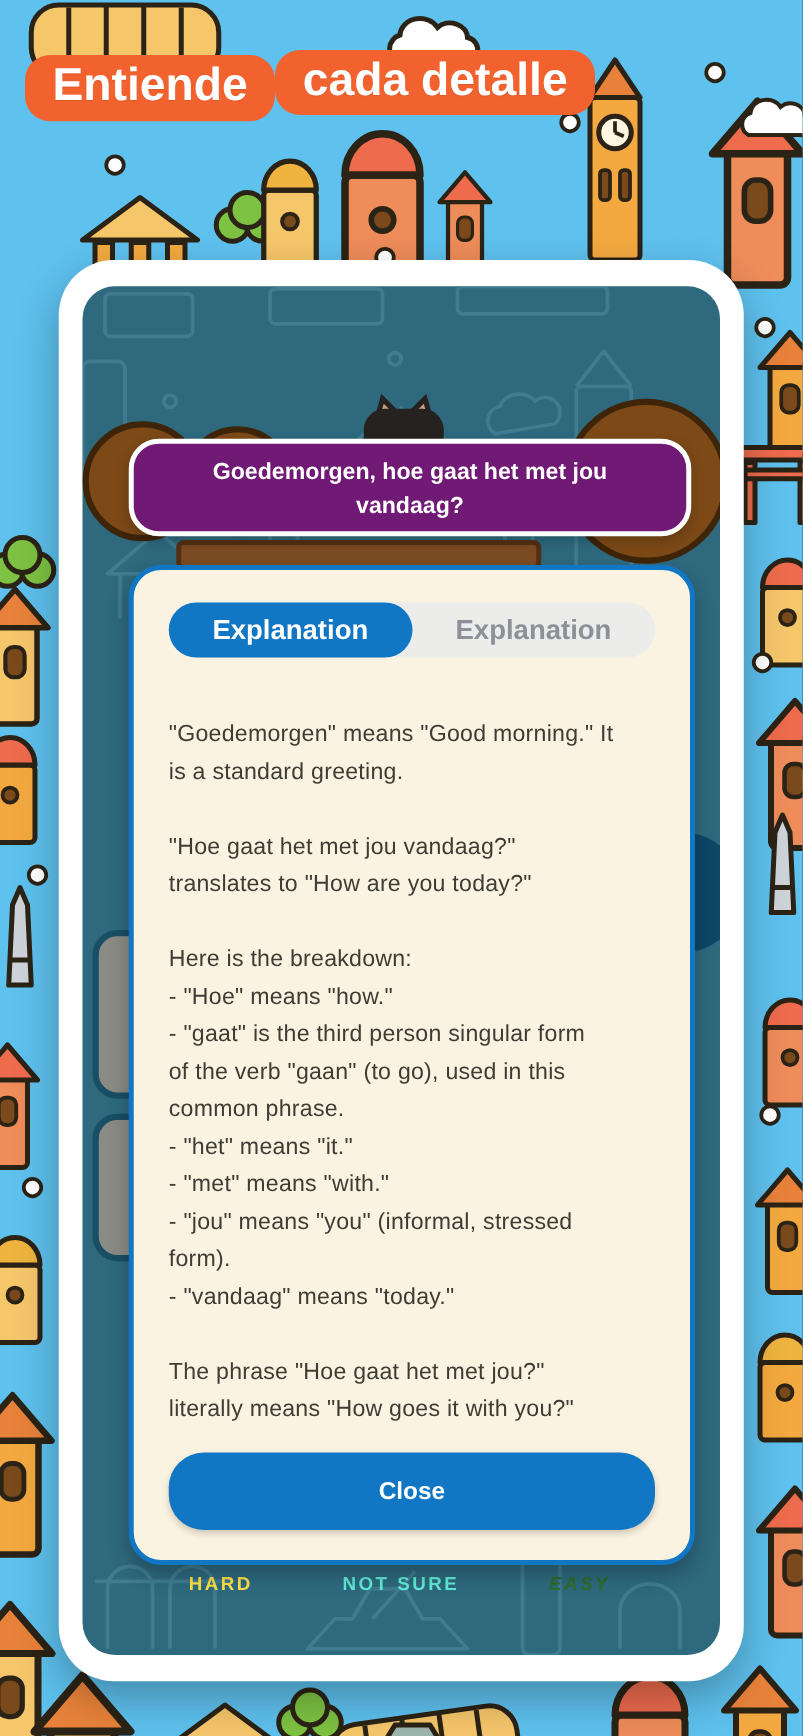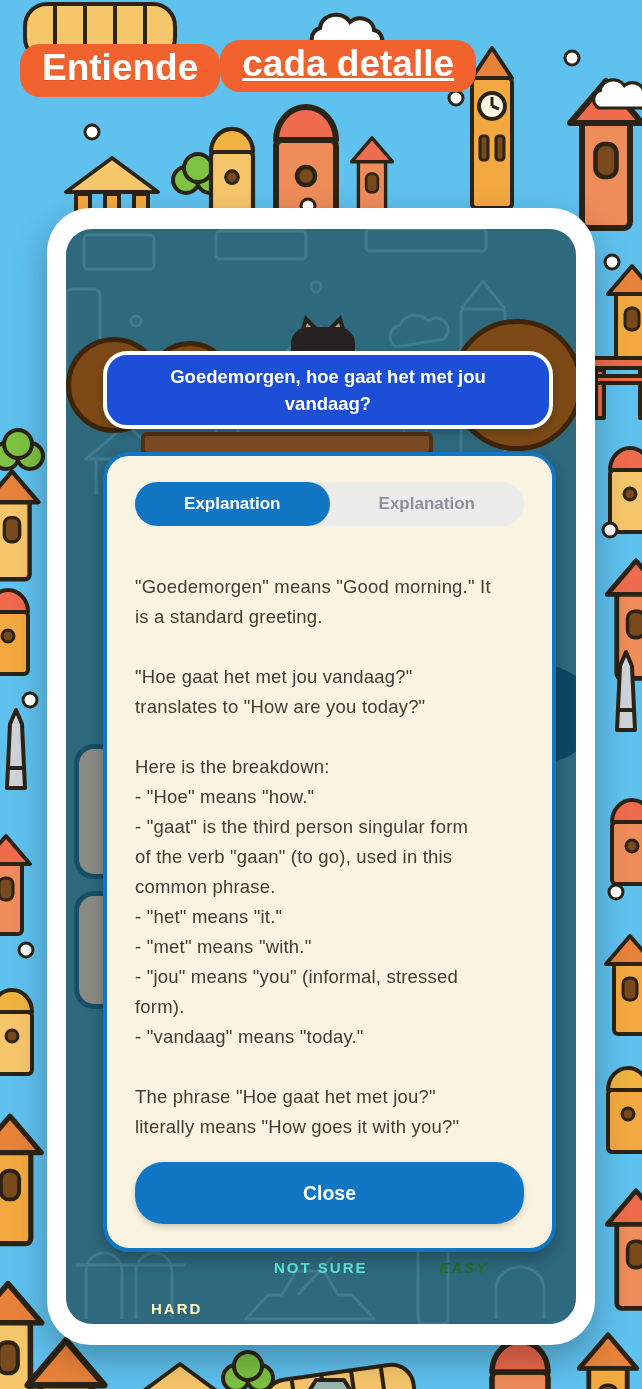--- a/index.html
+++ b/index.html
@@ -18,21 +18,21 @@
     position:absolute;left:0;top:44px;width:100%;
     display:flex;align-items:center;
     z-index:3;pointer-events:none;padding-left:20px;
   }
   .title-line{
     background:#f2622e;color:#fff;
     font-size:37px;font-weight:bold;line-height:1.15;
     padding:3px 22px 7px;border-radius:20px;
     text-shadow:0 1px 0 rgba(0,0,0,.08);
   }
-  .title-line.l2{margin-top:-9px;z-index:1;text-decoration:underline;}
+  .title-line.l2{margin-top:-9px;z-index:1;}
 
   
   .phone{
     position:absolute;left:47px;top:208px;width:548px;height:1137px;
     background:#fff;border-radius:44px;
     box-shadow:0 14px 34px rgba(0,0,0,.28);
     z-index:2;
   }
   .card{
     position:absolute;left:19px;top:21px;width:510px;height:1095px;
@@ -52,58 +52,58 @@
     background:#8b8b86;border:5px solid #184e66;box-sizing:border-box;}
   .dim-btn.b1{top:515px;height:135px;}
   .dim-btn.b2{top:662px;height:118px;}
   .dim-circle{position:absolute;left:432px;top:437px;width:96px;height:96px;
     border-radius:50%;background:#0c4766;}
 
   
   .bubble{
     position:absolute;left:37px;top:122px;width:450px;height:78px;
     box-sizing:border-box;
-    background:#1d4ed8;border:4.5px solid #fff;border-radius:24px;
+    background:#701a75;border:4.5px solid #fff;border-radius:24px;
     display:flex;align-items:center;justify-content:center;
     color:#fff;font-size:18.5px;font-weight:600;line-height:27px;
     text-align:center;padding:0 28px;
     box-shadow:0 4px 10px rgba(0,0,0,.2);
     z-index:4;
   }
 
   
   .panel{
     position:absolute;left:37px;top:223px;width:453px;height:800px;
     box-sizing:border-box;
     background:#fbf3e1;border:4px solid #1177c5;border-radius:26px;
     box-shadow:0 8px 16px rgba(0,0,0,.25);
     display:flex;flex-direction:column;
     padding:26px 28px 24px;
     z-index:5;
   }
   .tabs{height:44px;background:#ececea;border-radius:22px;display:flex;flex:none;}
   .tab{flex:1;display:flex;align-items:center;justify-content:center;
-    font-size:17px;font-weight:bold;color:#8d9099;border-radius:22px;cursor:pointer;}
+    font-size:22px;font-weight:bold;color:#8d9099;border-radius:22px;cursor:pointer;}
   .tab.active{background:#1177c5;color:#fff;}
   .panel-body{flex:1;margin-top:46px;font-size:18.5px;line-height:30px;
     color:#3f3c35;letter-spacing:.2px;overflow:hidden;}
   .panel-body p{margin:0 0 30px;white-space:pre-line;}
   .close-btn{flex:none;height:62px;background:#1177c5;border:none;border-radius:28px;
     color:#fff;font-family:"Liberation Sans",sans-serif;
     font-size:19.5px;font-weight:bold;cursor:pointer;
     box-shadow:0 3px 6px rgba(0,0,0,.18);}
 
   
   .ratings{
     position:absolute;left:0;top:1030px;width:100%;
     display:flex;justify-content:space-between;
     box-sizing:border-box;padding:0 88px 0 85px;
     font-size:15px;font-weight:bold;letter-spacing:2px;
   }
-  .rate-hard{color:#fef9c3;margin-top:41px;}
+  .rate-hard{color:#fde047;}
   .rate-notsure{color:#5eead4;}
   .rate-easy{color:#2e6b2a;font-style:italic;}
 </style>
 </head>
 <body>
 
 <svg class="bg-svg" width="642" height="1389" viewBox="0 0 642 1389">
   <defs>
     <g id="twr" stroke="#2b2315" stroke-width="4" stroke-linejoin="round">
       <rect x="-16" y="0" width="32" height="72" rx="4" fill="var(--b,#f3a93f)"></rect>

